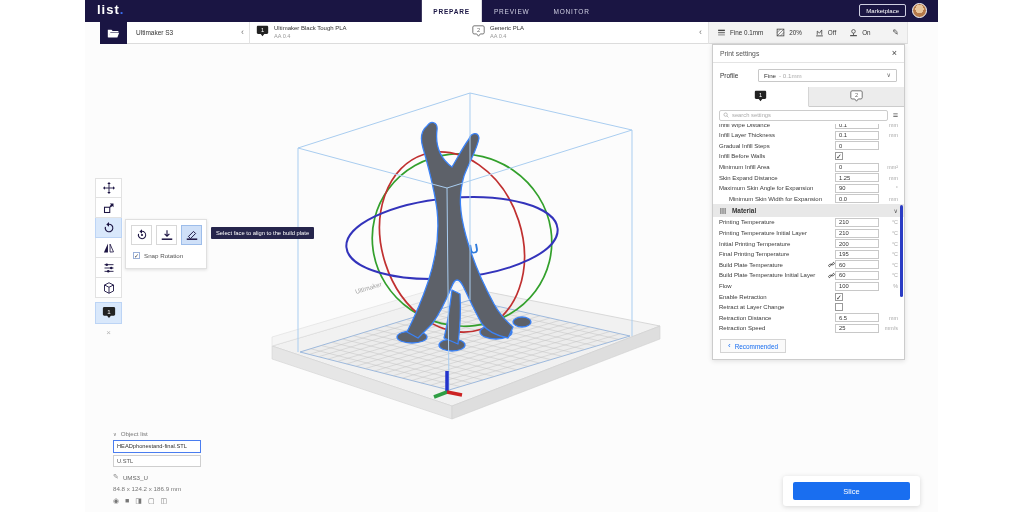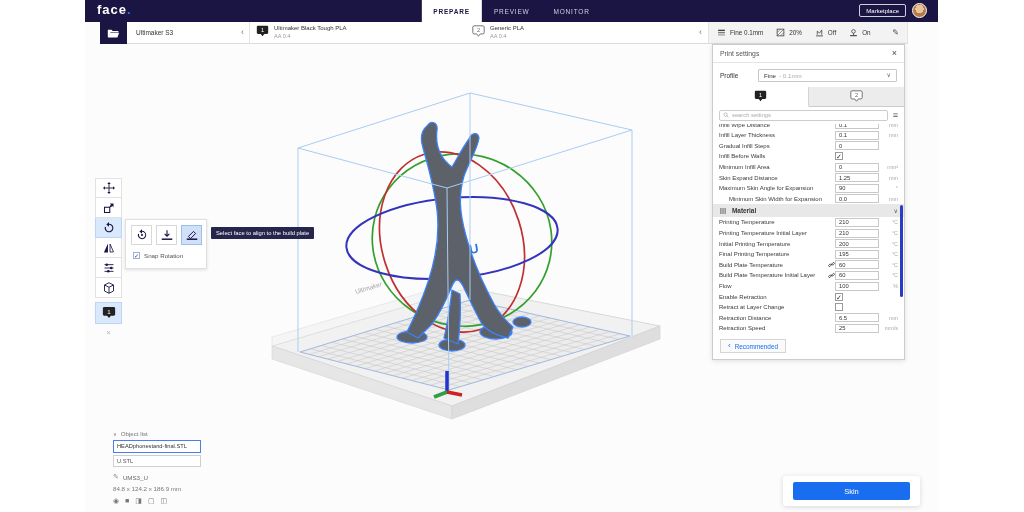--- a/index.html
+++ b/index.html
@@ -120,21 +120,21 @@
     box-shadow:0 1px 5px rgba(0,0,0,.15);display:flex;align-items:center;justify-content:center}
   .slice-btn{width:117px;height:18px;background:#196ef0;border:none;border-radius:2px;color:#fff;font-size:7.5px;
     font-family:"Liberation Sans",sans-serif;cursor:pointer}
 </style>
 </head>
 <body>
 
 <div class="app">
 
   <div class="topbar">
-    <div class="logo"><span>face</span><span class="dot">.</span></div>
+    <div class="logo"><span>list</span><span class="dot">.</span></div>
     <div class="stage-tabs" id="stage-tabs">
         <div class="stage-tab active">PREPARE</div>
         <div class="stage-tab">PREVIEW</div>
         <div class="stage-tab">MONITOR</div>
       </div>
     <div class="marketplace">Marketplace</div>
     <div class="avatar"></div>
   </div>
 
   <div class="configbar">
@@ -580,16 +580,16 @@
           </div>
         </div>
       <div class="p-scroll"></div>
       <div class="p-foot">
         <span class="chev">‹</span>
         <span class="lbl">Recommended</span>
       </div>
     </div>
 
     <div class="slice-card">
-      <button class="slice-btn">Skin</button>
+      <button class="slice-btn">Slice</button>
     </div>
   </div>
 </div>
 
 </body></html>

